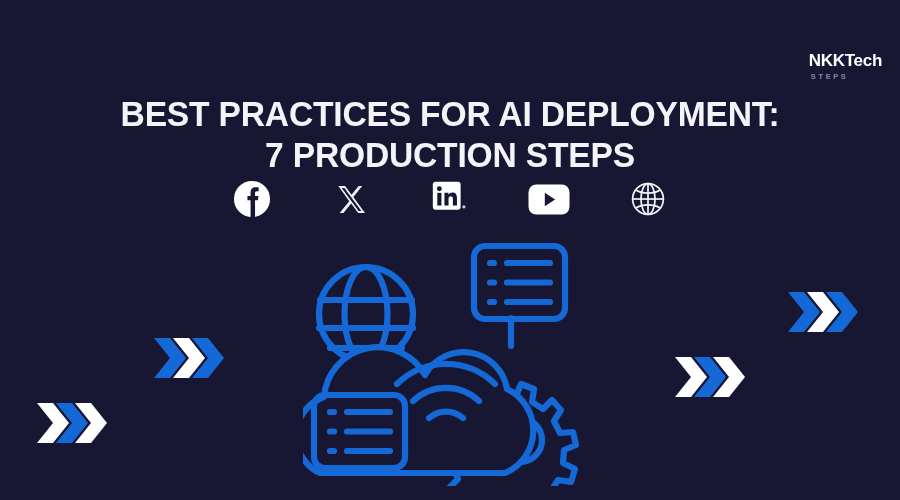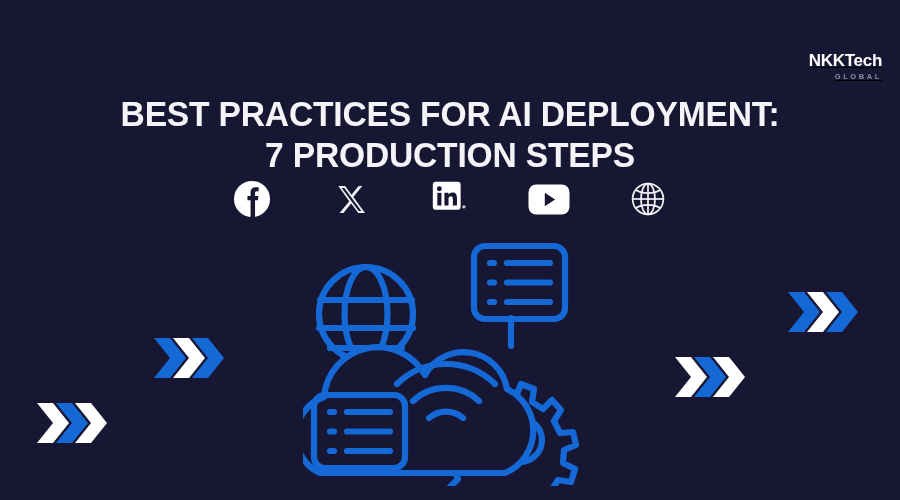--- a/index.html
+++ b/index.html
@@ -13,23 +13,22 @@
     width: 900px;
     height: 500px;
     background: #171733;
     overflow: hidden;
   }
 
   
   #logo {
     position: absolute;
     top: 52px; right: 18px;
-    text-align: right;
+    text-align: left;
     line-height: 1;
-    text-decoration: underline;
   }
   #logo .lg-main {
     display:block;
     color:#ffffff;
     font-size: 17px;
     font-weight: 700;
     letter-spacing: -0.3px;
   }
   #logo .lg-sub {
     display:block;
@@ -90,21 +89,21 @@
   }
   #illustration svg { display:block; width:100%; height:100%; }
 </style>
 </head>
 <body>
 
 <div id="banner">
 
   <div id="logo">
     <span class="lg-main">NKKTech</span>
-    <span class="lg-sub">GLOBAL</span>
+    <span class="lg-sub">STEPS</span>
   </div>
 
   <div id="title">
     <span class="ln">BEST PRACTICES FOR AI DEPLOYMENT:</span>
     <span class="ln">7 PRODUCTION STEPS</span>
   </div>
 
   <div id="social">
 
     <div class="sicon">

